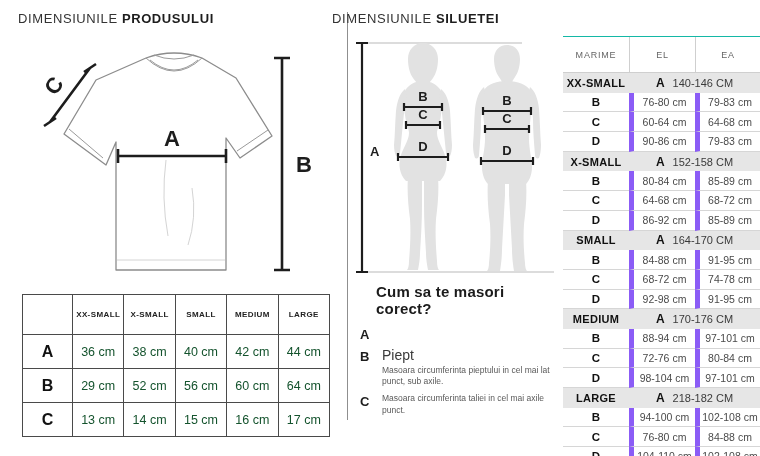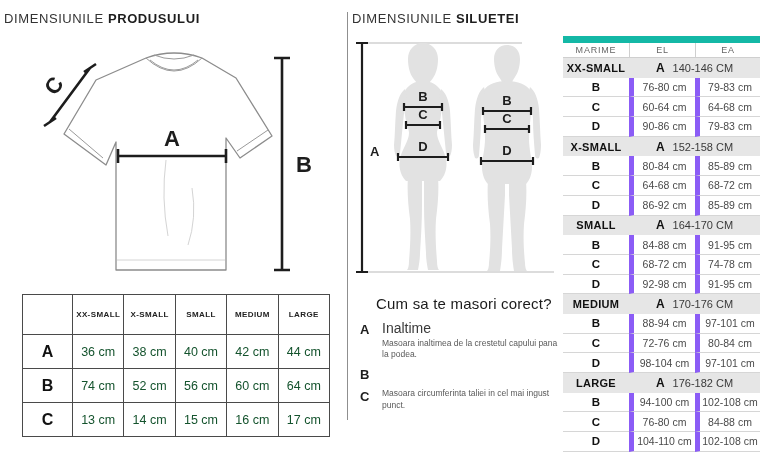--- a/index.html
+++ b/index.html
@@ -7,22 +7,22 @@
   body {
     font-family:"Liberation Sans","DejaVu Sans",sans-serif;
     color:#2f2f2f;
     width:760px; height:456px; position:relative; overflow:hidden;
   }
   .page { position:absolute; inset:0; background:#fff; }
 
   
   .sec-title { position:absolute; font-size:13px; letter-spacing:.6px; color:#333; font-weight:400; white-space:nowrap; }
   .sec-title b { font-weight:700; color:#1d1d1d; }
-  #title-left { left:4px; top:11px; }
-  #title-mid  { left:352px; top:11px; }
+  #title-left { left:18px; top:11px; }
+  #title-mid  { left:332px; top:11px; }
 
   .vdivider { position:absolute; left:347px; top:12px; width:1px; height:408px; background:#8f8f8f; }
 
   
   #tshirt { position:absolute; left:16px; top:38px; }
   .shirt-line { fill:#fff; stroke:#8c8c8c; stroke-width:1.3; stroke-linejoin:round; }
   .shirt-detail { fill:none; stroke:#9a9a9a; stroke-width:1; }
   .shirt-soft { fill:none; stroke:#d4d4d4; stroke-width:1; }
   .measure { stroke:var(--measure-line,#1d1d1d); stroke-width:2.6; fill:none; }
   .measure-thin { stroke:var(--measure-line,#1d1d1d); stroke-width:2.2; fill:none; }
@@ -36,30 +36,30 @@
   
   .ltable { position:absolute; left:22px; top:294px; width:308px; border-collapse:collapse; table-layout:fixed; }
   .ltable th, .ltable td { border:1px solid #4a4a4a; text-align:center; vertical-align:middle; background:#fff; }
   .ltable th { height:40px; font-size:8px; font-weight:700; letter-spacing:.4px; color:#222; }
   .ltable td { height:34px; font-size:12.5px; color:#14532d; }
   .ltable td.lbl { font-size:16px; font-weight:700; color:#111; }
   .ltable col.c0 { width:50px; }
 
   
   #guide { position:absolute; left:360px; top:283px; width:198px; }
-  #guide h3 { font-size:15px; font-weight:400; color:#1b1b1b; margin:12px 0 9px 16px; letter-spacing:.2px; }
+  #guide h3 { font-size:15px; font-weight:700; color:#1b1b1b; margin:0 0 9px 16px; letter-spacing:.2px; }
   .g-item { display:grid; grid-template-columns:22px 1fr; margin-bottom:6px; }
   .g-letter { font-size:13px; font-weight:700; color:#1d1d1d; padding-top:1px; }
   .g-term { font-size:14px; color:#3a3a3a; line-height:1.1; margin-bottom:2px; }
   .g-desc { font-size:8.5px; color:#5a5a5a; line-height:1.3; }
 
   
   #rtable { position:absolute; left:563px; top:36px; width:197px; }
-  .rt-header { display:grid; grid-template-columns:66px 66px 65px; height:22px;
-    border-top:7px solid #14b8a6; }
+  .rt-header { display:grid; grid-template-columns:66px 66px 65px; height:37px;
+    border-top:1px solid #14b8a6; }
   .rt-header div { display:flex; align-items:center; justify-content:center;
     font-size:9px; letter-spacing:.8px; color:#666; border-bottom:1px solid #cfcfcf; }
   .rt-header div + div { border-left:1px solid #cfcfcf; }
   .rt-size-row { display:grid; grid-template-columns:66px 131px; height:19.7px;
     background:var(--highlight-row-bg,#e6e6e6); }
   .rt-size { display:flex; align-items:center; justify-content:center;
     font-size:11px; font-weight:700; color:#111; letter-spacing:.3px; }
   .rt-height { display:flex; align-items:center; justify-content:center; font-size:11px; color:#3a3a3a; }
   .rt-height .hl { font-weight:700; font-size:12px; color:#111; margin-right:8px; }
   .rt-row { display:grid; grid-template-columns:66px 66px 65px; height:19.7px; }
@@ -123,21 +123,21 @@
       <tr>
         <td class="lbl">A</td>
         <td>36 cm</td>
         <td>38 cm</td>
         <td>40 cm</td>
         <td>42 cm</td>
         <td>44 cm</td>
       </tr>
       <tr>
         <td class="lbl">B</td>
-        <td>74 cm</td>
+        <td>29 cm</td>
         <td>52 cm</td>
         <td>56 cm</td>
         <td>60 cm</td>
         <td>64 cm</td>
       </tr>
       <tr>
         <td class="lbl">C</td>
         <td>13 cm</td>
         <td>14 cm</td>
         <td>15 cm</td>
@@ -189,34 +189,32 @@
     <path class="measure-thin" d="M133,100 L177,100 M133,96 L133,104 M177,96 L177,104"></path>
     <text class="mlabel" x="155" y="94" font-size="13" text-anchor="middle">C</text>
     <path class="measure-thin" d="M129,132 L181,132 M129,128 L129,136 M181,128 L181,136"></path>
     <text class="mlabel" x="155" y="126" font-size="13" text-anchor="middle">D</text>
   </svg>
 
   <div id="guide">
     <h3>Cum sa te masori corect?</h3>
     <div class="g-item">
       <div class="g-letter">A</div>
-      <div>
-          <div class="g-term">Inaltime</div>
-        <div class="g-desc">Masoara inaltimea de la crestetul capului pana la podea.</div>
-        </div>
     </div>
     <div class="g-item">
       <div class="g-letter">B</div>
       <div>
+          <div class="g-term">Piept</div>
+        <div class="g-desc">Masoara circumferinta pieptului in cel mai lat punct, sub axile.</div>
         </div>
     </div>
     <div class="g-item">
       <div class="g-letter">C</div>
       <div>
-        <div class="g-desc">Masoara circumferinta taliei in cel mai ingust punct.</div>
+        <div class="g-desc">Masoara circumferinta taliei in cel mai axile punct.</div>
         </div>
     </div>
 
   </div>
 
   <div id="rtable">
     <div class="rt-header">
       <div>MARIME</div>
       <div>EL</div>
       <div>EA</div>
@@ -311,21 +309,21 @@
     <div class="rt-row">
       <div class="rt-label">D</div>
       <div>98-104 cm</div>
       <div>97-101 cm</div>
     </div>
 
     <div class="rt-size-row">
       <div class="rt-size">LARGE</div>
       <div class="rt-height">
           <span class="hl">A</span>
-          <span class="hv">176-182 CM</span>
+          <span class="hv">218-182 CM</span>
         </div>
     </div>
     <div class="rt-row">
       <div class="rt-label">B</div>
       <div>94-100 cm</div>
       <div>102-108 cm</div>
     </div>
     <div class="rt-row">
       <div class="rt-label">C</div>
       <div>76-80 cm</div>

